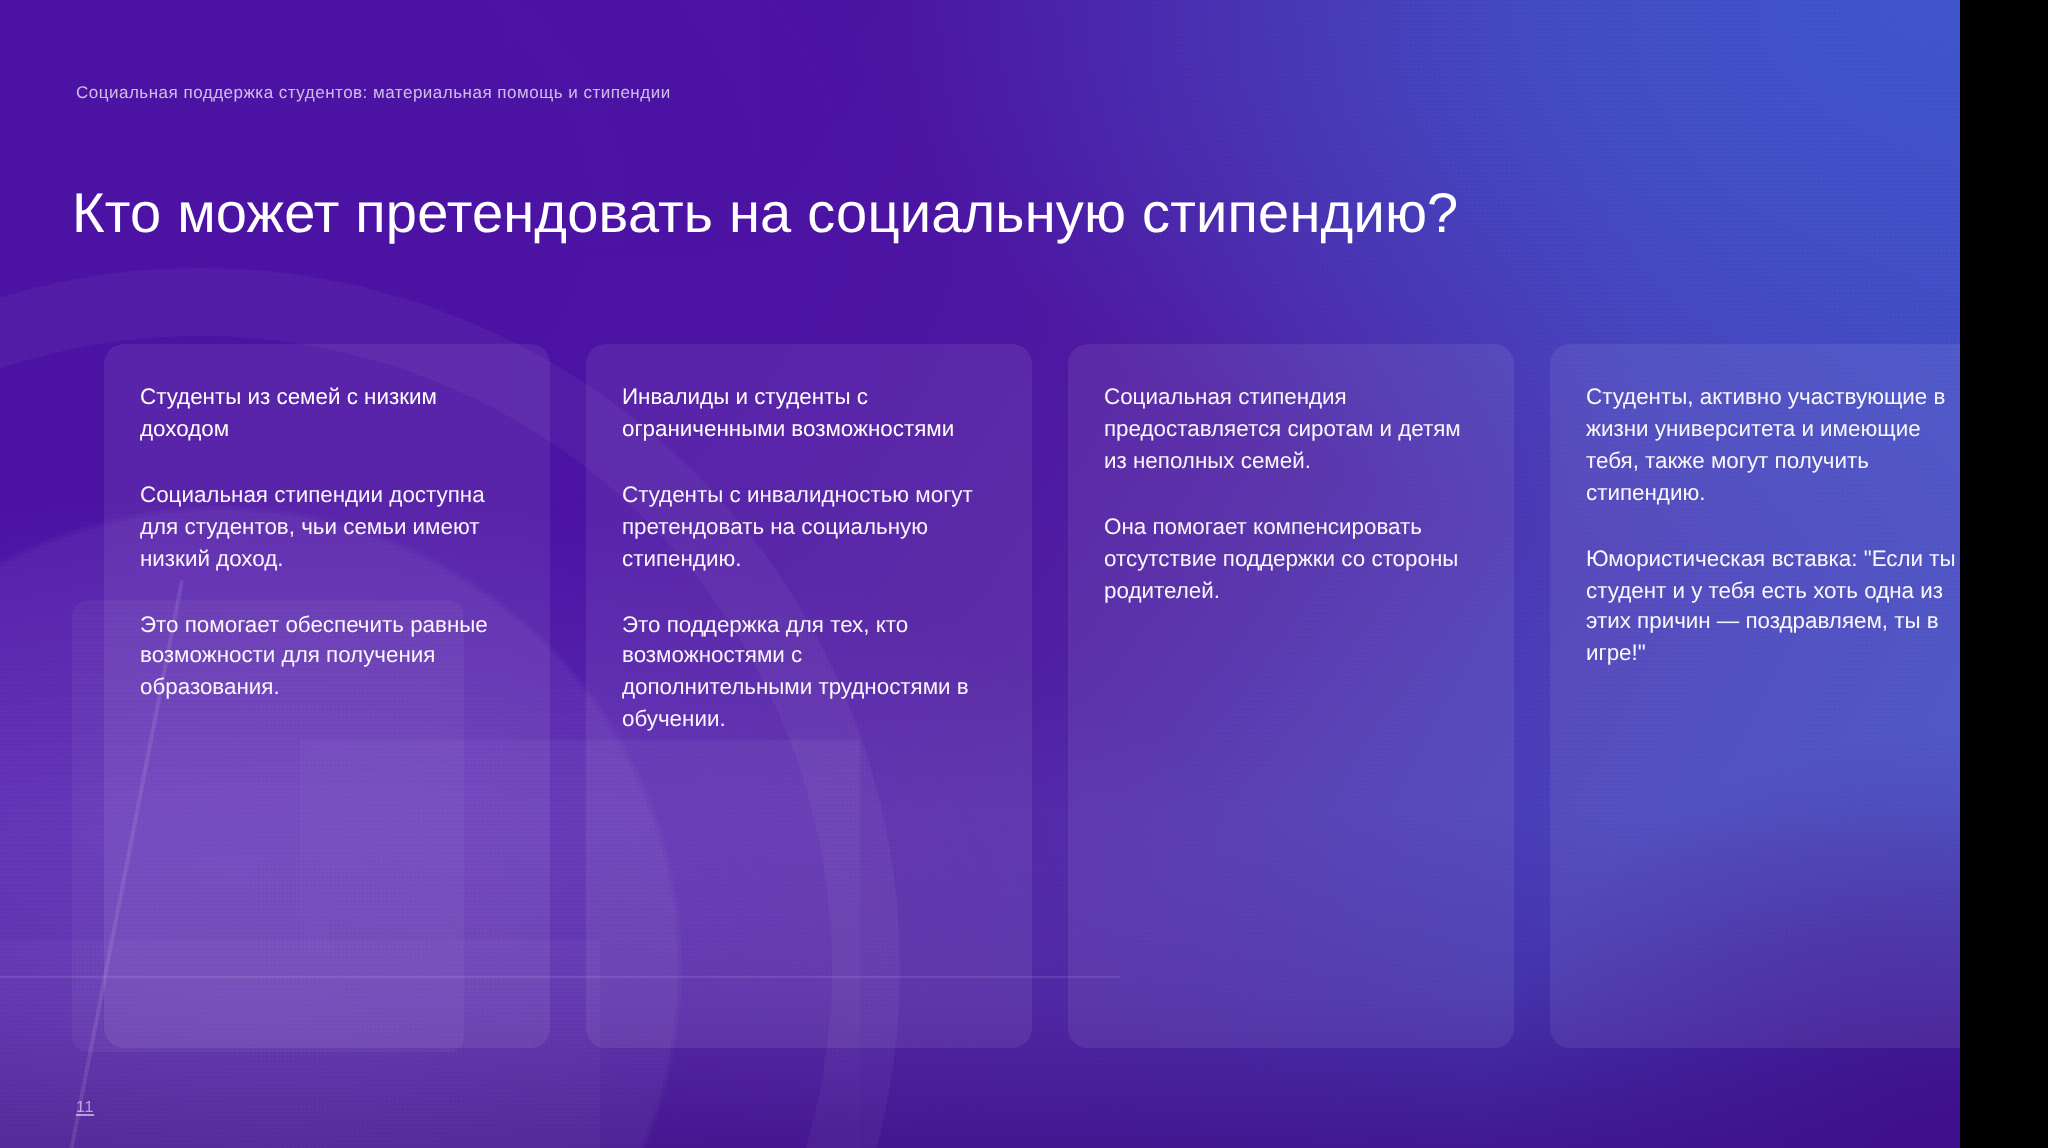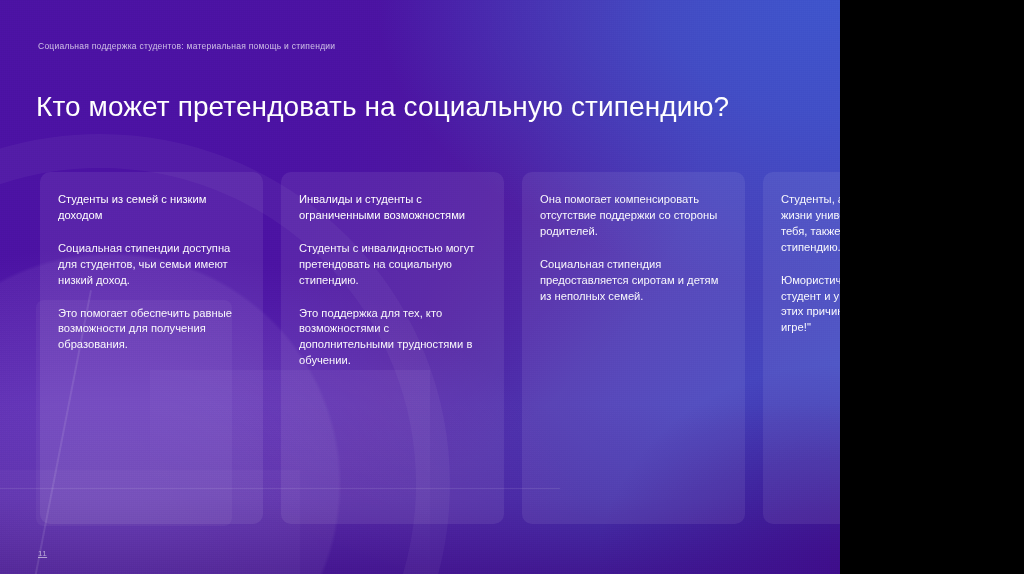--- a/index.html
+++ b/index.html
@@ -3,21 +3,21 @@
 <meta charset="utf-8">
 <title>Slide 11</title>
 <style>
   html, body {
     margin: 0;
     padding: 0;
     background: #000;
   }
   #slide {
     position: relative;
-    width: 840px;
+    width: 980px;
     height: 574px;
     overflow: hidden;
     font-family: "Liberation Sans", "DejaVu Sans", sans-serif;
     background: #4a18a0;
     color: #ffffff;
     -webkit-font-smoothing: antialiased;
   }
 
   
   .bg-base {
@@ -130,21 +130,21 @@
     top: 72px;
     font-size: 28px;
     font-weight: 400;
     letter-spacing: 0.1px;
     color: #ffffff;
     white-space: nowrap;
   }
 
   .cards {
     position: absolute;
-    left: 40px;
+    left: 52px;
     top: 172px;
     width: 946px;
     height: 352px;
     display: flex;
     gap: 18px;
   }
   .card {
     flex: 1 1 0;
     background: rgba(255,255,255,0.075);
     border-radius: 10px;
@@ -207,22 +207,22 @@
       <p>Это помогает обеспечить равные возможности для получения образования.</p>
     </div>
 
     <div class="card">
       <h3>Инвалиды и студенты с ограниченными возможностями</h3>
       <p>Студенты с инвалидностью могут претендовать на социальную стипендию.</p>
       <p>Это поддержка для тех, кто возможностями с дополнительными трудностями в обучении.</p>
     </div>
 
     <div class="card">
+      <p>Социальная стипендия предоставляется сиротам и детям из неполных семей.</p>
       <p>Она помогает компенсировать отсутствие поддержки со стороны родителей.</p>
-      <p>Социальная стипендия предоставляется сиротам и детям из неполных семей.</p>
     </div>
 
     <div class="card">
       <p>Студенты, активно участвующие в жизни университета и имеющие тебя, также могут получить стипендию.</p>
       <p>Юмористическая вставка: "Если ты студент и у тебя есть хоть одна из этих причин — поздравляем, ты в игре!"</p>
     </div>
 
   </div>
 
   <div class="page-number">11</div>

